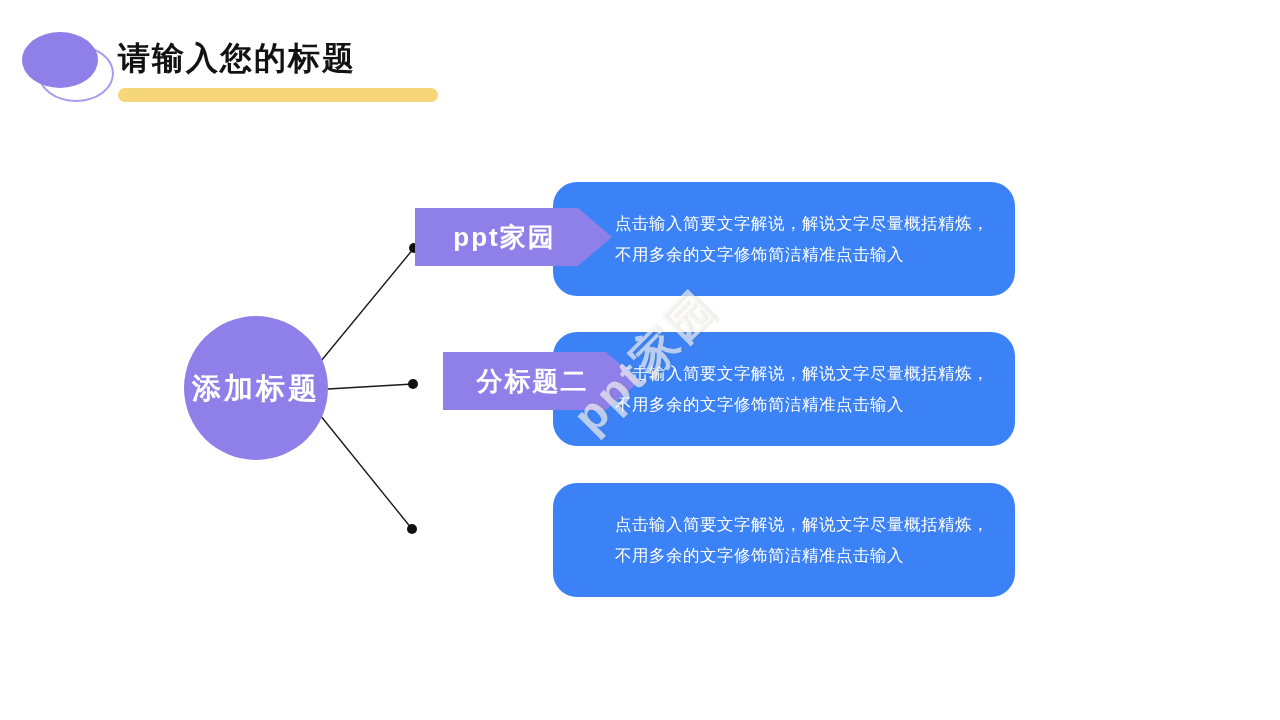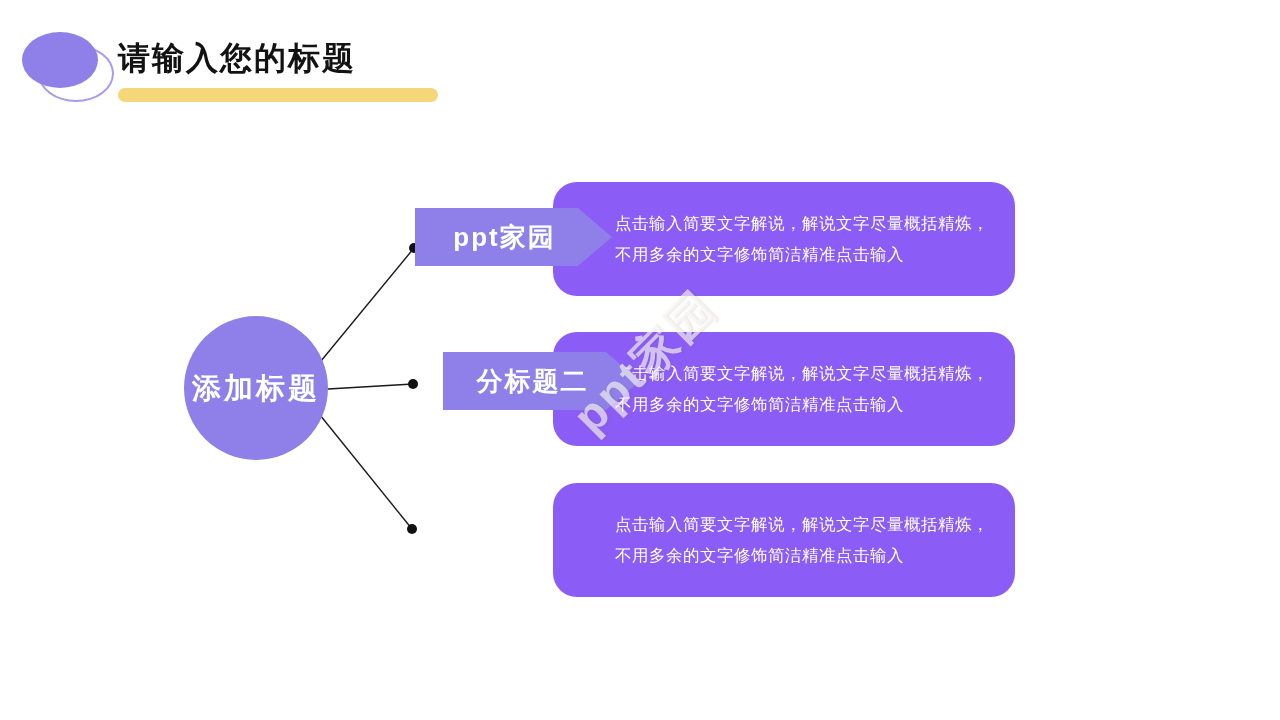--- a/index.html
+++ b/index.html
@@ -71,21 +71,21 @@
     width: 1280px; height: 720px;
     pointer-events: none;
   }
 
   
   .note-box {
     position: absolute;
     left: 553px;
     width: 462px; height: 114px;
     border-radius: 24px;
-    background: #8b5cf6;
+    background: #3b82f6;
     display: flex;
     align-items: center;
     box-sizing: border-box;
     padding: 0 26px 0 62px;
   }
   .note-box p {
     margin: 0;
     color: #ffffff;
     font-size: 16.5px;
     line-height: 31px;

